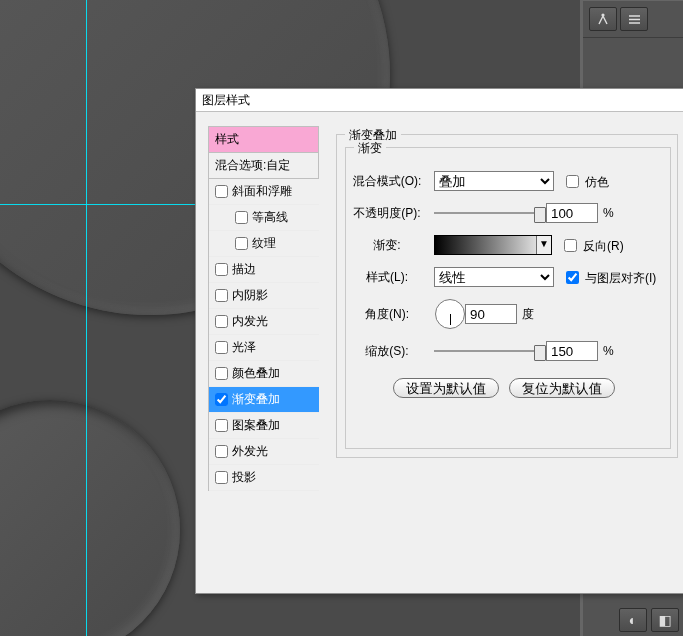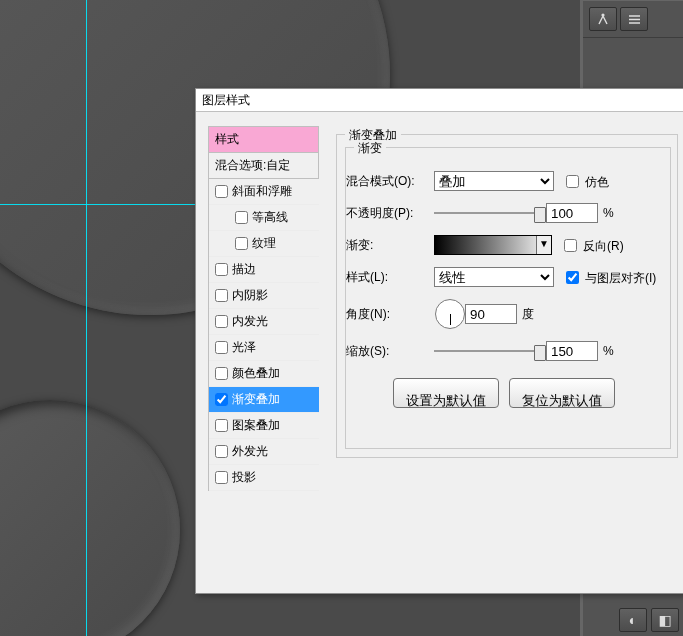--- a/index.html
+++ b/index.html
@@ -28,35 +28,35 @@
   .st-item input[type=checkbox]{margin:0}
   .st-item.sel{background:#3399ff;color:#fff}
 
   .right-section{position:absolute;left:140px;top:14px;right:0;height:350px}
   .fieldset{position:absolute;left:0;top:8px;width:340px;height:322px;border:1px solid #c9c9c9}
   .fieldset .legend{position:absolute;top:-8px;left:8px;background:#f0f0f0;padding:0 4px}
   .fieldset2{position:absolute;left:8px;top:12px;width:324px;height:300px;border:1px solid #c9c9c9}
   .fieldset2 .legend{position:absolute;top:-8px;left:8px;background:#f0f0f0;padding:0 4px}
 
   .row{display:flex;align-items:center;margin:10px 0;height:22px}
-  .row .lbl{width:82px;text-align:left;padding-right:6px}
+  .row .lbl{width:82px;text-align:center;padding-right:6px}
   .form-area{padding:12px 8px 0 0}
   select.ddl{width:120px;height:20px;border:1px solid #7b7b7b;background:#fff}
   .chk{display:flex;align-items:flex-end;gap:3px;margin-left:8px}
   .slider{position:relative;width:112px;height:16px}
   .slider .track{position:absolute;top:7px;left:0;right:0;height:2px;background:#9a9a9a}
   .slider .thumb{position:absolute;top:2px;width:10px;height:14px;background:#eaeaea;border:1px solid #6a6a6a;border-radius:1px}
   .numbox{width:42px;height:18px;border:1px solid #7b7b7b;background:#fff;text-align:left;padding:0 4px;margin-left:0}
   .unit{margin-left:5px}
   .gradswatch{width:116px;height:18px;border:1px solid #000;background:linear-gradient(90deg,#000,#fff);display:flex}
   .gradswatch .dd{width:14px;background:#eee;border-left:1px solid #6b6b6b;margin-left:auto;text-align:center;font-size:10px;line-height:16px}
   .anglectl{width:28px;height:28px;border:1px solid #7b7b7b;border-radius:50%;position:relative;background:#fff;margin-left:1px}
   .anglectl .needle{position:absolute;left:50%;top:50%;width:1px;height:11px;background:#000;transform-origin:top center;transform:rotate(0deg)}
   .btnrow{display:flex;gap:10px;justify-content:center;margin-top:16px}
-  .pbtn{padding:14px 12px;border:1px solid #707070;background:linear-gradient(#fff,#e3e3e3);border-radius:4px;height:20px;line-height:16px}
+  .pbtn{padding:2px 12px;border:1px solid #707070;background:linear-gradient(#fff,#e3e3e3);border-radius:10px;height:20px;line-height:16px}
 </style>
 </head>
 <body>
 
 <div class="canvas">
   <div class="shape-big"></div>
   <div class="shape-small"></div>
   <div class="guide-v"></div>
   <div class="guide-h"></div>
 </div>

